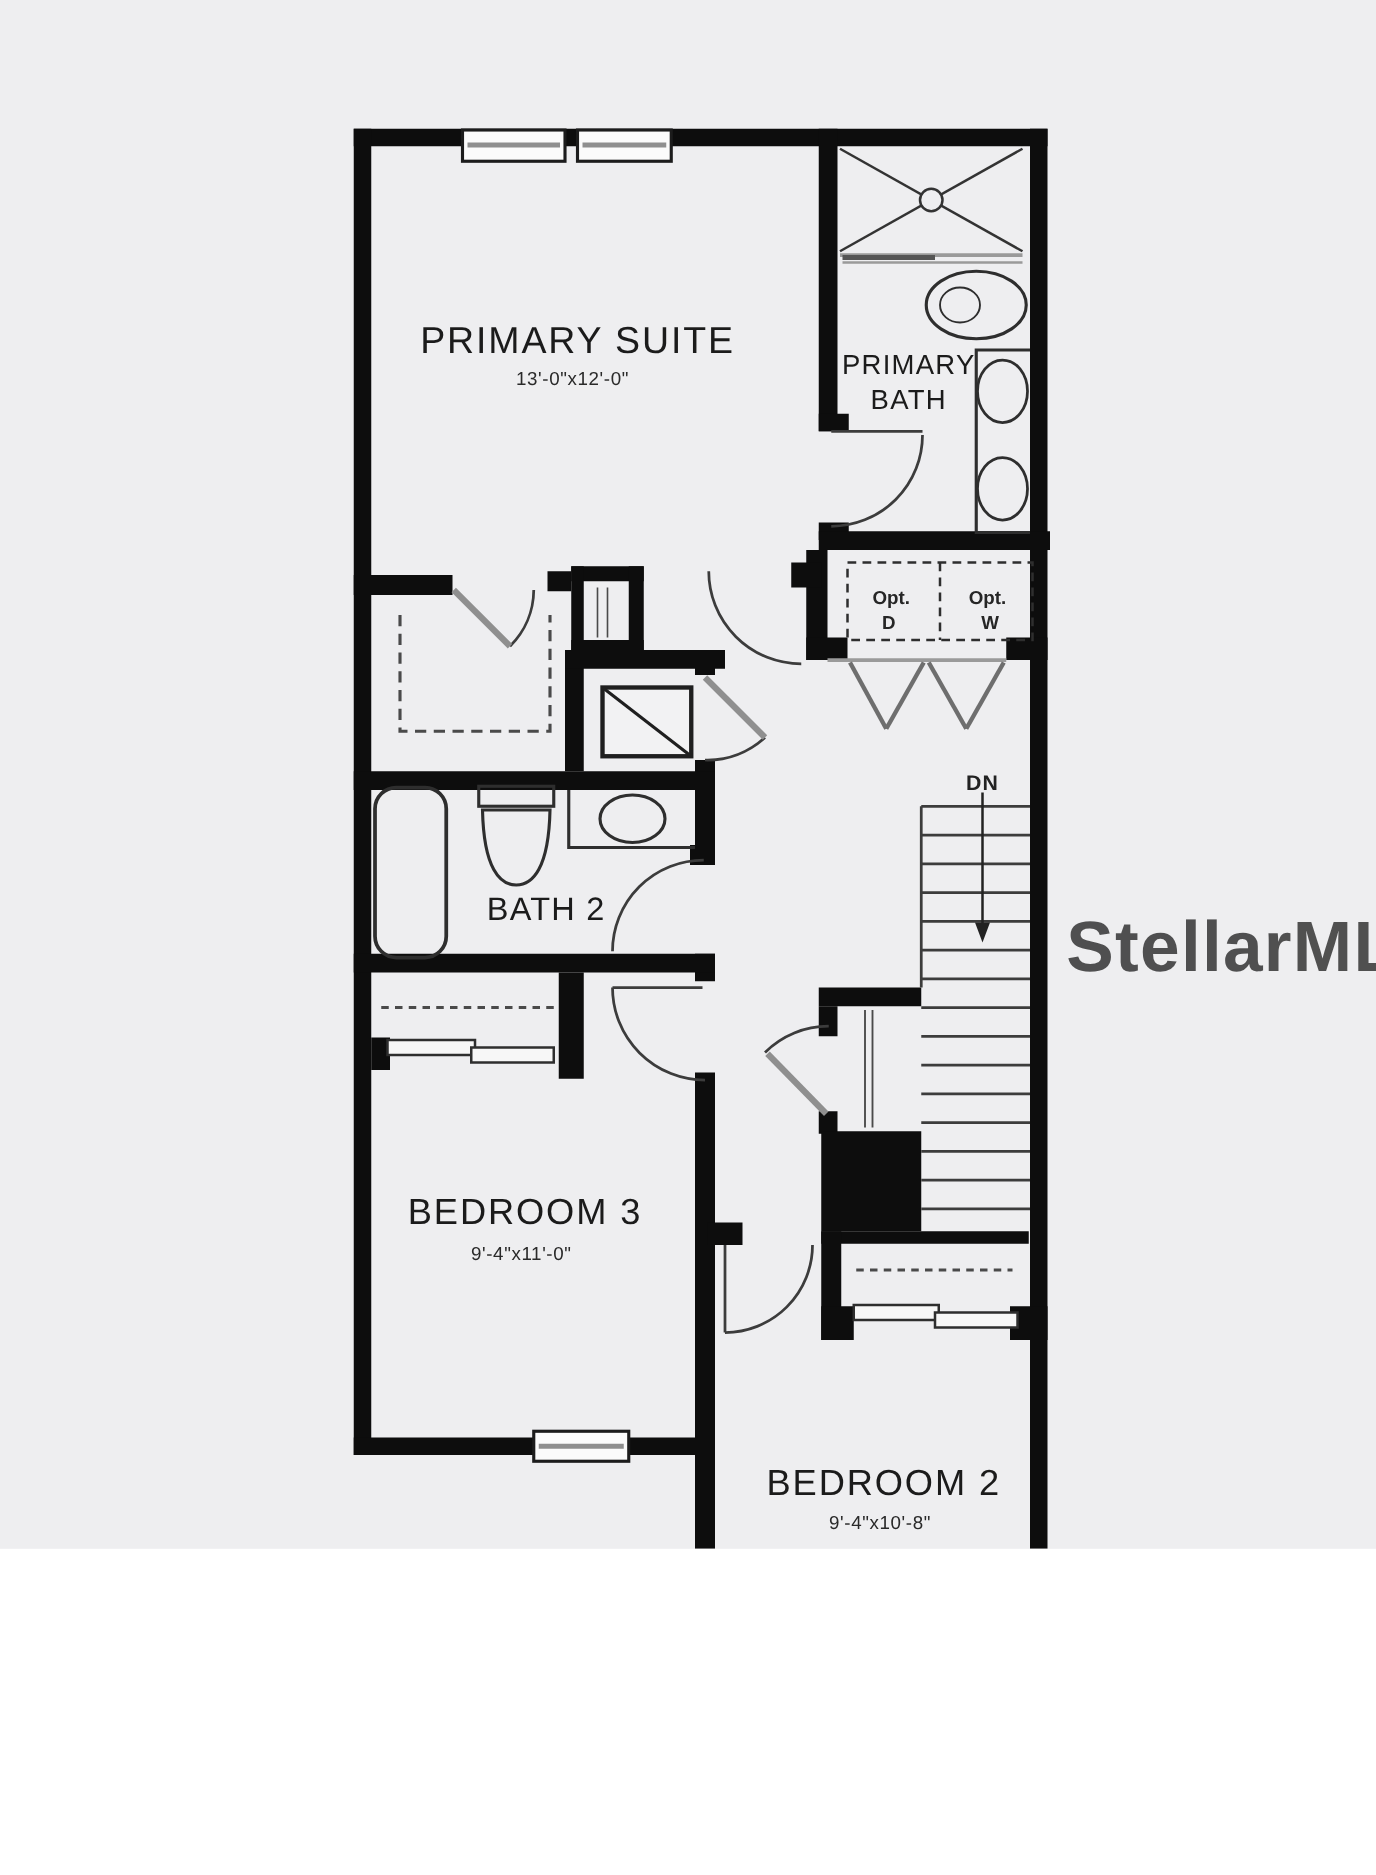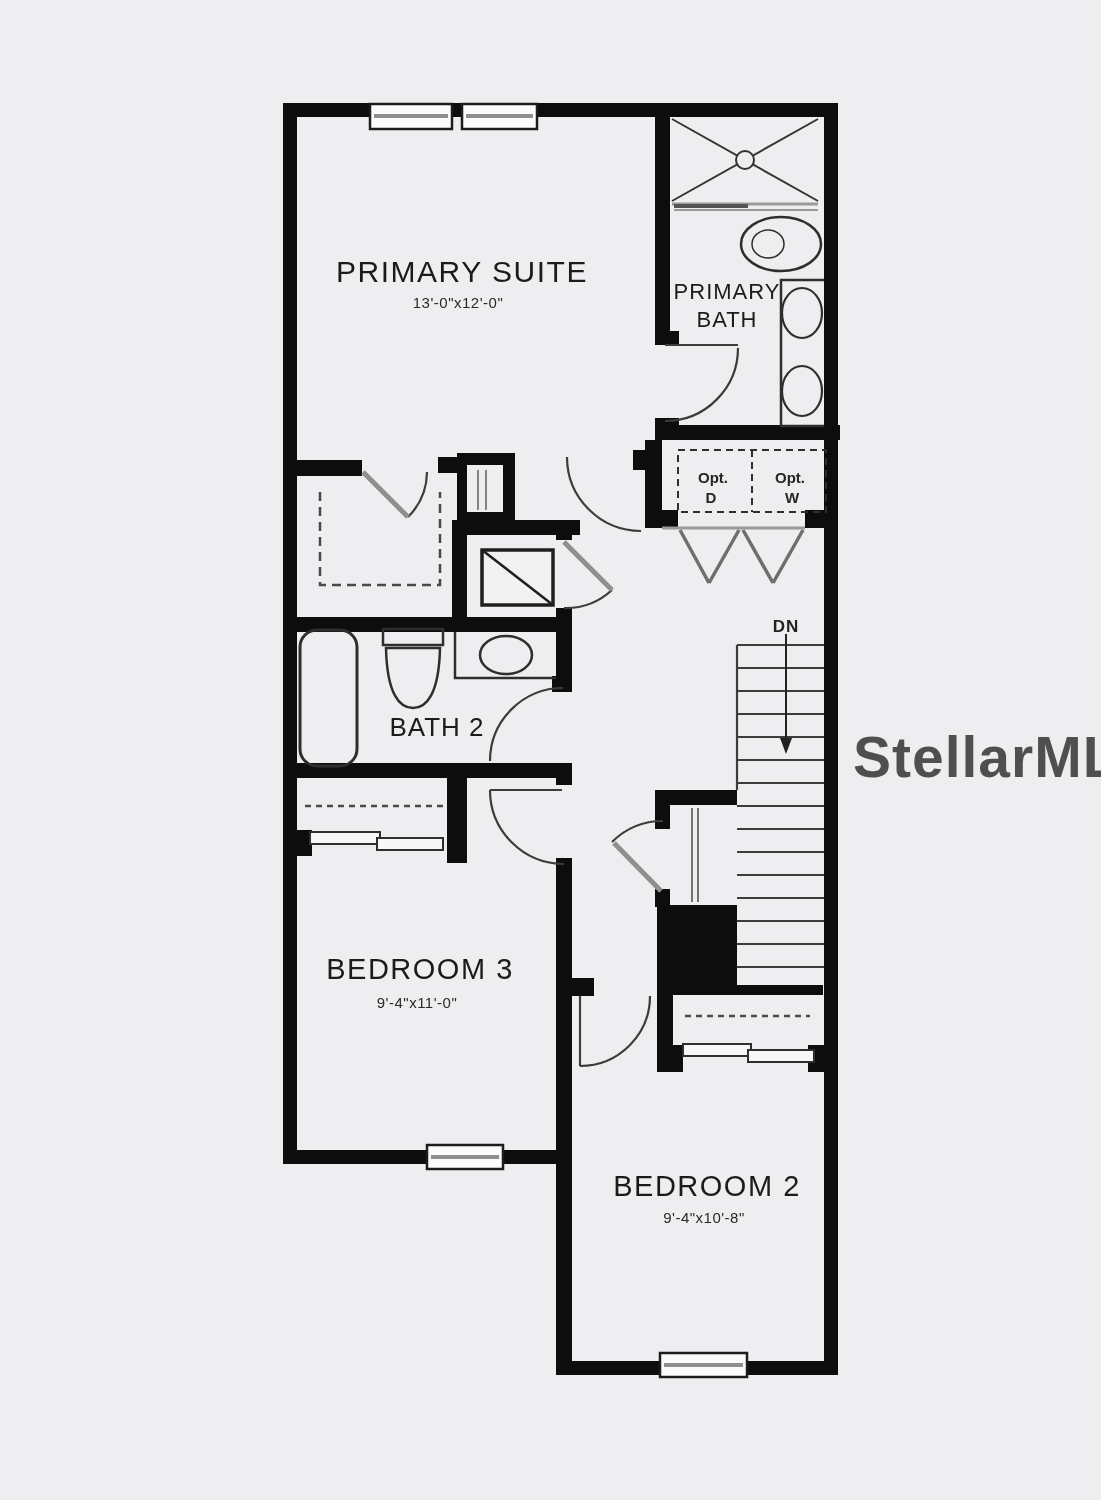--- a/index.html
+++ b/index.html
@@ -1,18 +1,18 @@
 <!DOCTYPE html>
 <html><head>
 <meta charset="utf-8">
 <style>
   html,body{margin:0;padding:0;}
   .stage{
     position:relative;
-    width:1101px;height:1500px;
+    width:1101px;height:1239px;
     background:#eeeef0;
     overflow:hidden;
     font-family:"Liberation Sans", sans-serif;
   }
   svg{display:block;}
   text{fill:#1b1b1b;}
   .room-name{font-size:29px;letter-spacing:1.5px;}
   .suite-name{font-size:30px;letter-spacing:1.5px;}
   .room-dims{font-size:15px;letter-spacing:0.5px;fill:#2a2a2a;}
   .bath-name{font-size:22px;letter-spacing:1px;}

